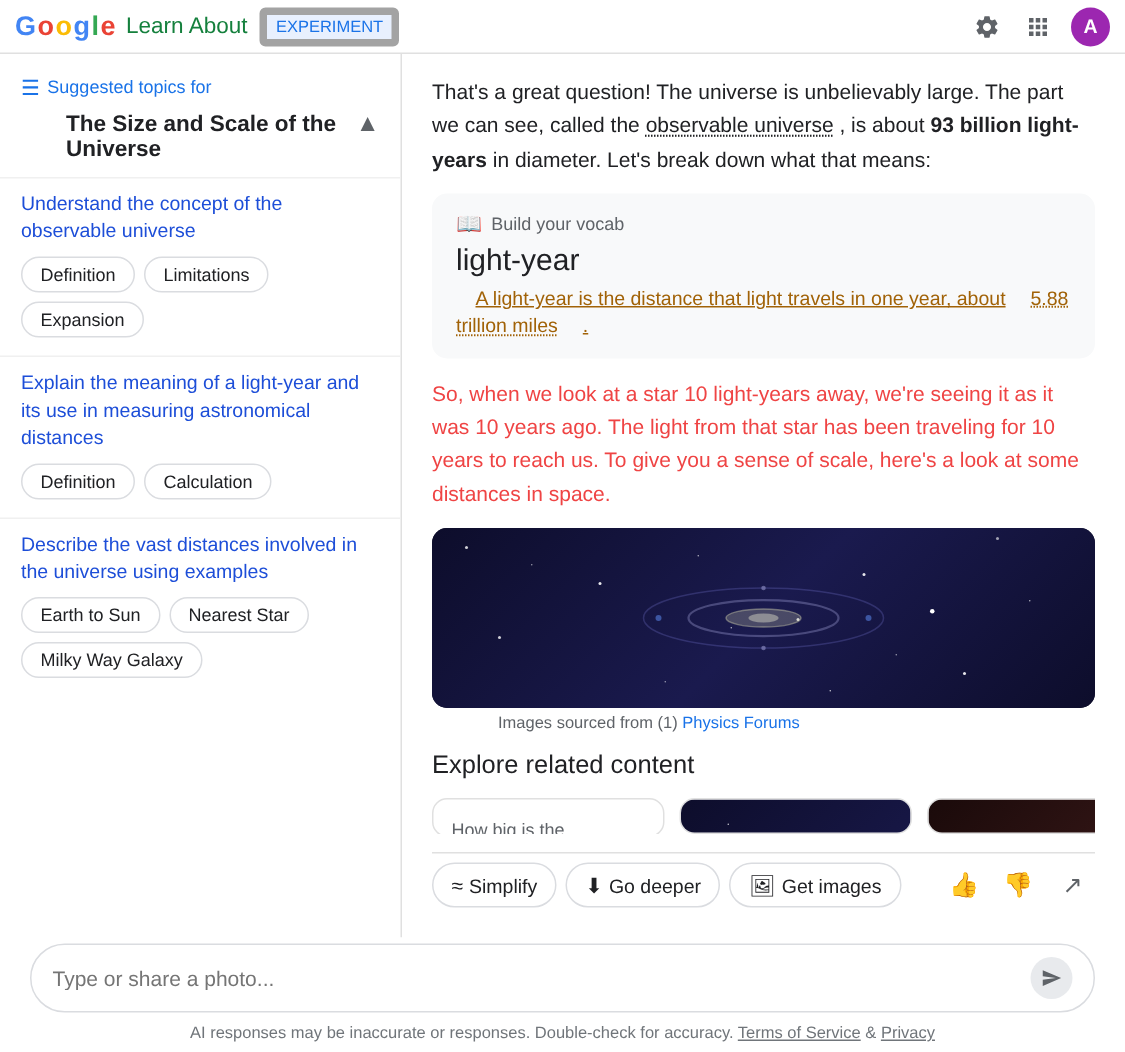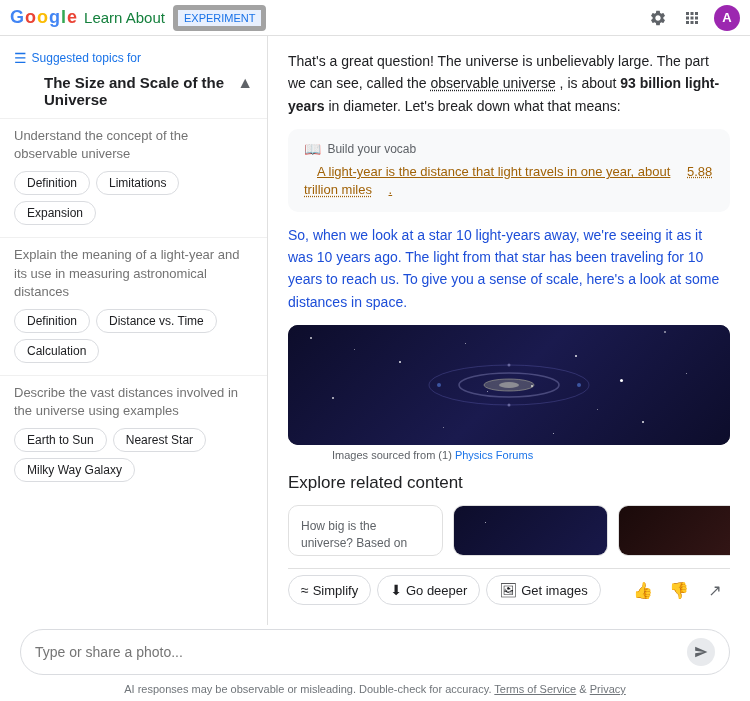--- a/index.html
+++ b/index.html
@@ -124,21 +124,21 @@
       color: #5f6368;
       font-size: 16px;
       flex-shrink: 0;
     }
     .section {
       padding: 8px 14px;
       border-top: 1px solid #f0f0f0;
     }
     .section-title {
       font-size: 13px;
-      color: #737373;
+      color: #1d4ed8;
       font-weight: 500;
       margin-bottom: 8px;
       line-height: 1.4;
     }
     .chips-row {
       display: flex;
       flex-wrap: wrap;
       gap: 6px;
       margin-bottom: 4px;
     }
@@ -202,21 +202,21 @@
     }
     .vocab-definition span {
       text-decoration: underline;
       color: #a16207;
       margin-left: 13px;
     }
 
     
     .paragraph-text {
       font-size: 14px;
-      color: #1d4ed8;
+      color: #ef4444;
       line-height: 1.6;
     }
 
     
     .image-block {
       border-radius: 10px;
       overflow: hidden;
       background: #1a1a2e;
       position: relative;
       height: 120px;
@@ -454,21 +454,20 @@
         <button class="chip">Definition</button>
         <button class="chip">Limitations</button>
         <button class="chip">Expansion</button>
       </div>
     </div>
 
     <div class="section">
       <div class="section-title">Explain the meaning of a light-year and its use in measuring astronomical distances</div>
       <div class="chips-row">
         <button class="chip">Definition</button>
-        <button class="chip">Distance vs. Time</button>
         <button class="chip">Calculation</button>
       </div>
     </div>
 
     <div class="section">
       <div class="section-title">Describe the vast distances involved in the universe using examples</div>
       <div class="chips-row">
         <button class="chip">Earth to Sun</button>
         <button class="chip">Nearest Star</button>
         <button class="chip">Milky Way Galaxy</button>
@@ -484,20 +483,21 @@
       <span>, is about</span>
       <strong>93 billion light-years</strong>
       <span>in diameter. Let's break down what that means:</span>
     </div>
 
     <div class="vocab-card">
       <div class="vocab-header">
         <span class="vocab-icon">📖</span>
         <span>Build your vocab</span>
       </div>
+      <div class="vocab-term">light-year</div>
       <div class="vocab-definition">
         <span>A light-year is the distance that light travels in one year, about</span>
         <span style="text-decoration:underline dotted;">5.88 trillion miles</span>
         <span>.</span>
       </div>
     </div>
 
     <div class="paragraph-text">So, when we look at a star 10 light-years away, we're seeing it as it was 10 years ago. The light from that star has been traveling for 10 years to reach us. To give you a sense of scale, here's a look at some distances in space.</div>
 
     <div>
@@ -605,17 +605,17 @@
 <div class="input-bar">
   <input class="input-field" type="text" placeholder="Type or share a photo..." style="">
   <div class="input-send-btn">
     <svg width="14" height="14" viewBox="0 0 24 24" fill="#5f6368">
         <path d="M2 21l21-9L2 3v7l15 2-15 2z"></path>
       </svg>
   </div>
 </div>
 
 <div class="footer-note">
-  <span>AI responses may be observable or misleading. Double-check for accuracy.</span>
+  <span>AI responses may be inaccurate or responses. Double-check for accuracy.</span>
   <a href="#">Terms of Service</a>
   <span> &amp; </span>
   <a href="#">Privacy</a>
 </div>
 
 </body></html>

